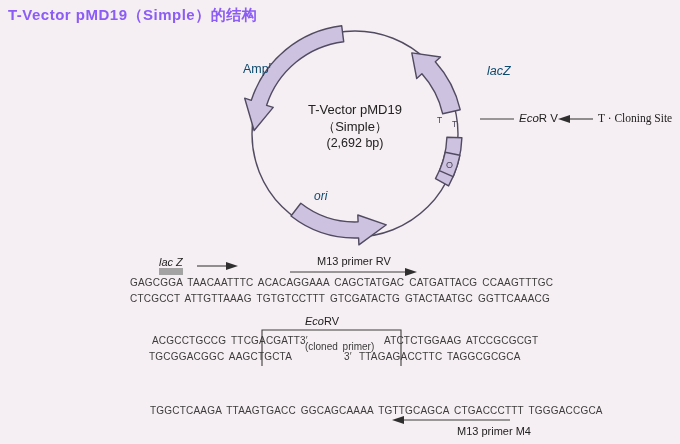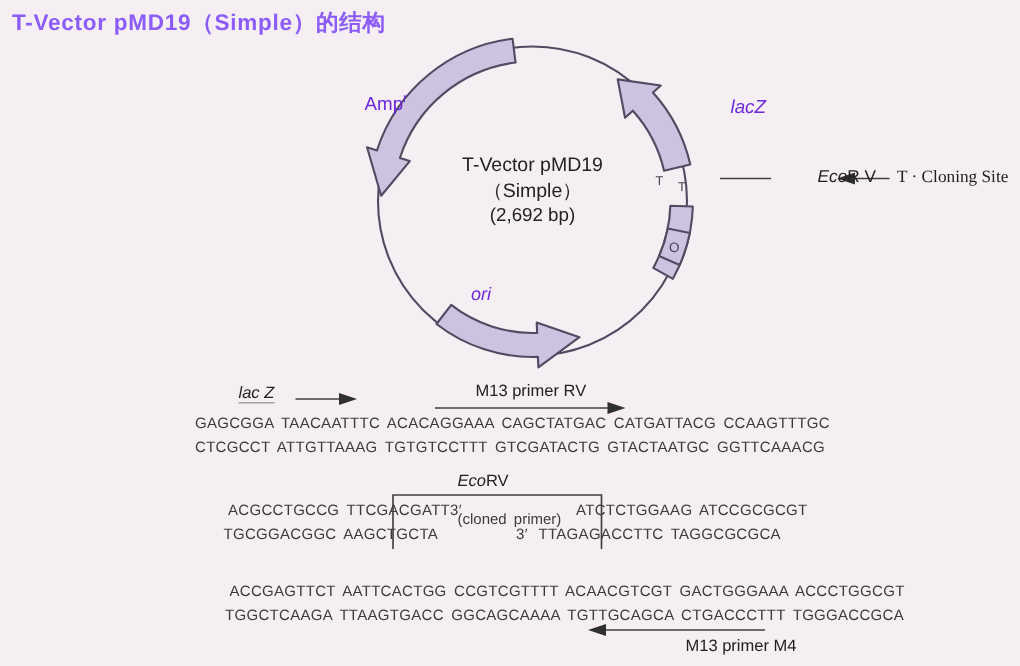--- a/index.html
+++ b/index.html
@@ -9,33 +9,33 @@
     background:#f5eef2;
     font-family:"Liberation Sans", sans-serif;
     overflow:hidden;
     color:#1e1e1e;
   }
   .abs{position:absolute;}
   .title{
     left:8px;top:6px;
     font-size:15px;font-weight:bold;letter-spacing:.5px;color:#8b5cf6;
   }
-  .gene-label{font-size:12.5px;color:#6d28d9;}
+  .gene-label{font-size:12.5px;color:#0c4a6e;}
   .it{font-style:italic;}
   .center-name{
     left:275px;top:101px;width:160px;text-align:center;
     font-size:13px;line-height:17px;color:#222;
   }
   .annot{font-size:11.5px;color:#222;}
   .seq{
     font-size:10px;letter-spacing:.2px;word-spacing:2px;
     color:#3c3c3c;white-space:pre;
   }
   .seq-label{font-size:11px;color:#222;}
-  .underlined{border-bottom:1px solid #a3a3a3;padding-bottom:0px;}
+  .underlined{border-bottom:7px solid #a3a3a3;padding-bottom:0px;}
   svg{position:absolute;left:0;top:0;}
   .shape{fill:#cdc2df;stroke:#514b62;stroke-width:1.4;stroke-linejoin:round;}
   .thin{stroke:#3f3f3f;stroke-width:1.1;fill:none;}
   .head{fill:#2f2f2f;stroke:none;}
   .svgtxt{font-family:"Liberation Sans",sans-serif;fill:#4a4458;}
 </style>
 </head>
 <body>
 
 <div class="stage">
@@ -76,34 +76,33 @@
   <div class="abs gene-label it" style="left:487px;top:64px;">lacZ</div>
 
   <div class="abs center-name">
     <div>T-Vector pMD19</div>
     <div>（Simple）</div>
     <div style="font-size:12.5px;">(2,692 bp)</div>
   </div>
 
   <div class="abs gene-label it" style="left:314px;top:189px;font-size:12px;">ori</div>
 
-  <div class="abs annot" style="left:519px;top:112px;margin-left:26px;"><span class="it">Eco</span><span>R V</span></div>
+  <div class="abs annot" style="left:519px;top:112px;"><span class="it">Eco</span><span>R V</span></div>
 
   <div class="abs annot" style="left:598px;top:112px;font-family:Liberation Serif, serif;">T · Cloning Site</div>
 
   <div class="abs seq-label it underlined" style="left:159px;top:256px;">lac Z</div>
   <div class="abs seq-label" style="left:317px;top:255px;">M13 primer RV</div>
   <div class="abs seq" style="left:130px;top:277px;">GAGCGGA TAACAATTTC ACACAGGAAA CAGCTATGAC CATGATTACG CCAAGTTTGC</div>
   <div class="abs seq" style="left:130px;top:293px;">CTCGCCT ATTGTTAAAG TGTGTCCTTT GTCGATACTG GTACTAATGC GGTTCAAACG</div>
 
   <div class="abs seq-label" style="left:305px;top:315px;"><span class="it">Eco</span><span>RV</span></div>
   <div class="abs seq" style="left:152px;top:335px;">ACGCCTGCCG TTCGACGATT3′</div>
   <div class="abs seq" style="left:305px;top:341px;letter-spacing:0;">(cloned primer)</div>
   <div class="abs seq" style="left:384px;top:335px;">ATCTCTGGAAG ATCCGCGCGT</div>
   <div class="abs seq" style="left:149px;top:351px;">TGCGGACGGC AAGCTGCTA</div>
   <div class="abs seq" style="left:344px;top:351px;">3′</div>
   <div class="abs seq" style="left:359px;top:351px;">TTAGAGACCTTC TAGGCGCGCA</div>
 
-  <div class="abs seq" style="left:153px;top:389px;">ACCGAGTTCT AATTCACTGG CCGTCGTTTT ACAACGTCGT GACTGGGAAA ACCCTGGCGT</div>
   <div class="abs seq" style="left:150px;top:405px;">TGGCTCAAGA TTAAGTGACC GGCAGCAAAA TGTTGCAGCA CTGACCCTTT TGGGACCGCA</div>
   <div class="abs seq-label" style="left:421px;top:425px;margin-left:36px;">M13 primer M4</div>
 
 </div>
 
 </body></html>

